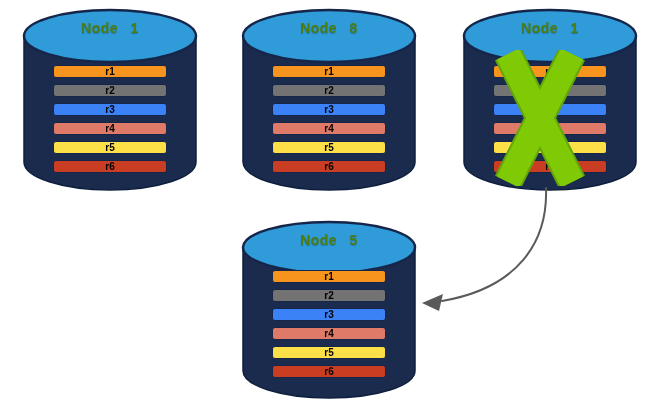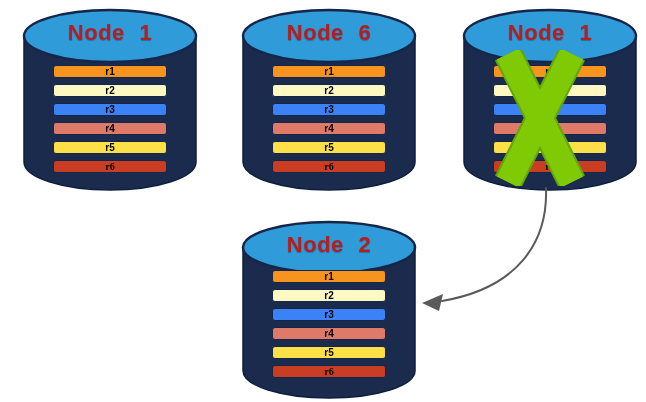--- a/index.html
+++ b/index.html
@@ -4,36 +4,36 @@
 <style>
   html,body{margin:0;padding:0;background:#ffffff;}
   .stage{
     position:relative;width:646px;height:402px;background:#ffffff;overflow:hidden;
     font-family:"Liberation Sans",sans-serif;
   }
   .node{position:absolute;width:178px;height:188px;}
   .node .cyl{position:absolute;left:0;top:0;width:100%;height:100%;}
   .node-title{
     position:absolute;left:0;top:14px;width:100%;text-align:center;
-    color:#b91c1c;font-size:22px;font-weight:bold;word-spacing:8px;letter-spacing:0.5px;
+    color:#4d7c0f;font-size:14px;font-weight:bold;word-spacing:8px;letter-spacing:0.5px;
     text-shadow:0 1px 1px rgba(0,0,0,0.25);
   }
   .rows{position:absolute;left:32px;top:59px;width:114px;}
   .node4 .rows{top:52px;}
   .row{
     height:13px;line-height:12px;margin-bottom:6px;box-sizing:border-box;
     border:1px solid #15264a;border-radius:3px;
     text-align:center;font-size:10px;font-weight:bold;color:#000000;
   }
   .rc1{background:#F7941D;}
-  .rc2{background:#fef9c3;}
+  .rc2{background:#737373;}
   .rc3{background:#3b82f6;}
   .rc4{background:#E07A68;}
   .rc5{background:#fde047;}
-  .rc6{background:#C93E23;font-family:Liberation Serif, serif;}
+  .rc6{background:#C93E23;}
   .node1{left:21px;top:6px;}
   .node2{left:240px;top:6px;}
   .node3{left:461px;top:6px;}
   .node4{left:240px;top:218px;width:178px;height:184px;}
   .x-overlay{position:absolute;left:34px;top:44px;width:90px;height:136px;z-index:5;}
   .arrow-svg{position:absolute;left:418px;top:184px;width:150px;height:130px;z-index:6;}
 </style>
 </head>
 <body>
 
@@ -53,21 +53,21 @@
       <div class="row rc5">r5</div>
       <div class="row rc6">r6</div>
     </div>
   </div>
 
   <div class="node node2">
     <svg class="cyl" viewBox="0 0 178 188" aria-hidden="true">
       <path d="M3,30 V156 A86,28 0 0 0 175,156 V30 Z" fill="#1A2B4E" stroke="#0E1F3D" stroke-width="1.5"></path>
       <ellipse cx="89" cy="30" rx="86" ry="26" fill="#2F9BD8" stroke="#15264A" stroke-width="2.5"></ellipse>
     </svg>
-    <div class="node-title">Node 6</div>
+    <div class="node-title">Node 8</div>
     <div class="rows">
       <div class="row rc1">r1</div>
       <div class="row rc2">r2</div>
       <div class="row rc3">r3</div>
       <div class="row rc4">r4</div>
       <div class="row rc5">r5</div>
       <div class="row rc6">r6</div>
     </div>
   </div>
 
@@ -91,21 +91,21 @@
       <line x1="13" y1="4" x2="77" y2="132" stroke="#7FCA05" stroke-width="25" stroke-linecap="butt"></line>
       <line x1="77" y1="4" x2="13" y2="132" stroke="#7FCA05" stroke-width="25" stroke-linecap="butt"></line>
     </svg>
   </div>
 
   <div class="node node4">
     <svg class="cyl" viewBox="0 0 178 188" preserveAspectRatio="none" aria-hidden="true">
       <path d="M3,30 V156 A86,28 0 0 0 175,156 V30 Z" fill="#1A2B4E" stroke="#0E1F3D" stroke-width="1.5"></path>
       <ellipse cx="89" cy="30" rx="86" ry="26" fill="#2F9BD8" stroke="#15264A" stroke-width="2.5"></ellipse>
     </svg>
-    <div class="node-title">Node 2</div>
+    <div class="node-title">Node 5</div>
     <div class="rows">
       <div class="row rc1">r1</div>
       <div class="row rc2">r2</div>
       <div class="row rc3">r3</div>
       <div class="row rc4">r4</div>
       <div class="row rc5">r5</div>
       <div class="row rc6">r6</div>
     </div>
   </div>
 

